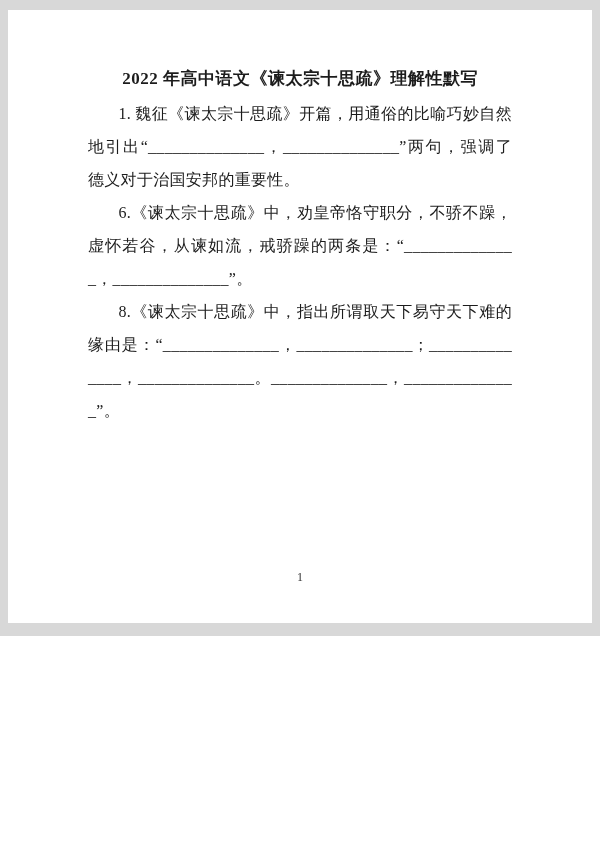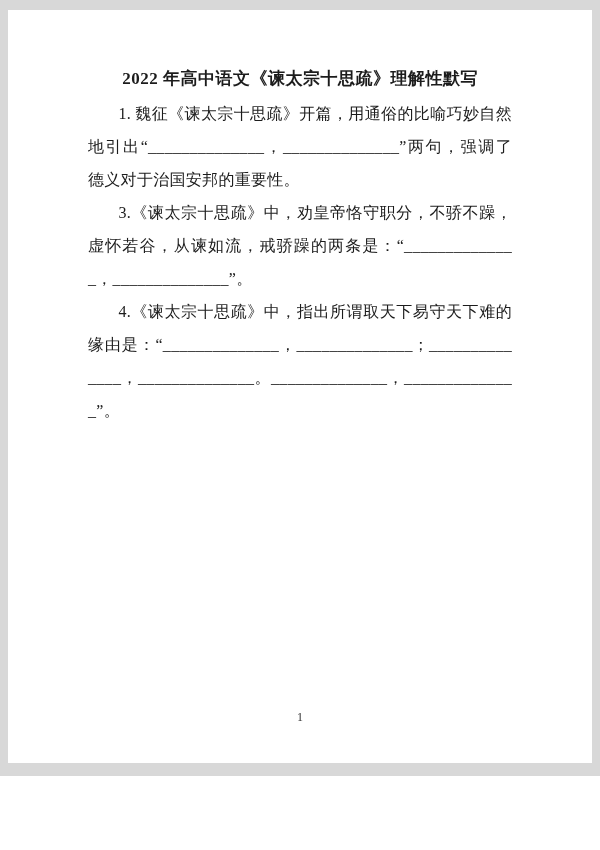--- a/index.html
+++ b/index.html
@@ -3,21 +3,21 @@
 <meta charset="utf-8">
 <style>
   html, body {
     margin: 0;
     padding: 0;
     font-family: "Liberation Serif", "DejaVu Serif", serif;
   }
   .canvas {
     position: relative;
     width: 600px;
-    height: 776px;
+    height: 636px;
     background: #d8d8d8;
     overflow: hidden;
   }
   .page {
     position: absolute;
     left: 8px;
     right: 8px;
     top: 10px;
     bottom: 13px;
     background: #ffffff;
@@ -56,21 +56,21 @@
 </head>
 <body>
 
 <div class="canvas">
   <div class="page">
     <h1 class="doc-title">2022 年高中语文《谏太宗十思疏》理解性默写</h1>
 
     <p class="para">1. 魏征《谏太宗十思疏》开篇，用通俗的比喻巧妙自然地引出“______________，______________”两句，强调了德义对于治国安邦的重要性。</p>
 
 
-    <p class="para">3.《谏太宗十思疏》中，劝皇帝恪守职分，不骄不躁，虚怀若谷，从谏如流，戒骄躁的两条是：“______________，______________”。</p>
+    <p class="para">6.《谏太宗十思疏》中，劝皇帝恪守职分，不骄不躁，虚怀若谷，从谏如流，戒骄躁的两条是：“______________，______________”。</p>
 
 
 
-    <p class="para">4.《谏太宗十思疏》中，指出所谓取天下易守天下难的缘由是：“______________，______________；______________，______________。______________，______________”。</p>
+    <p class="para">8.《谏太宗十思疏》中，指出所谓取天下易守天下难的缘由是：“______________，______________；______________，______________。______________，______________”。</p>
 
     <div class="page-number">1</div>
   </div>
 </div>
 
 </body></html>

